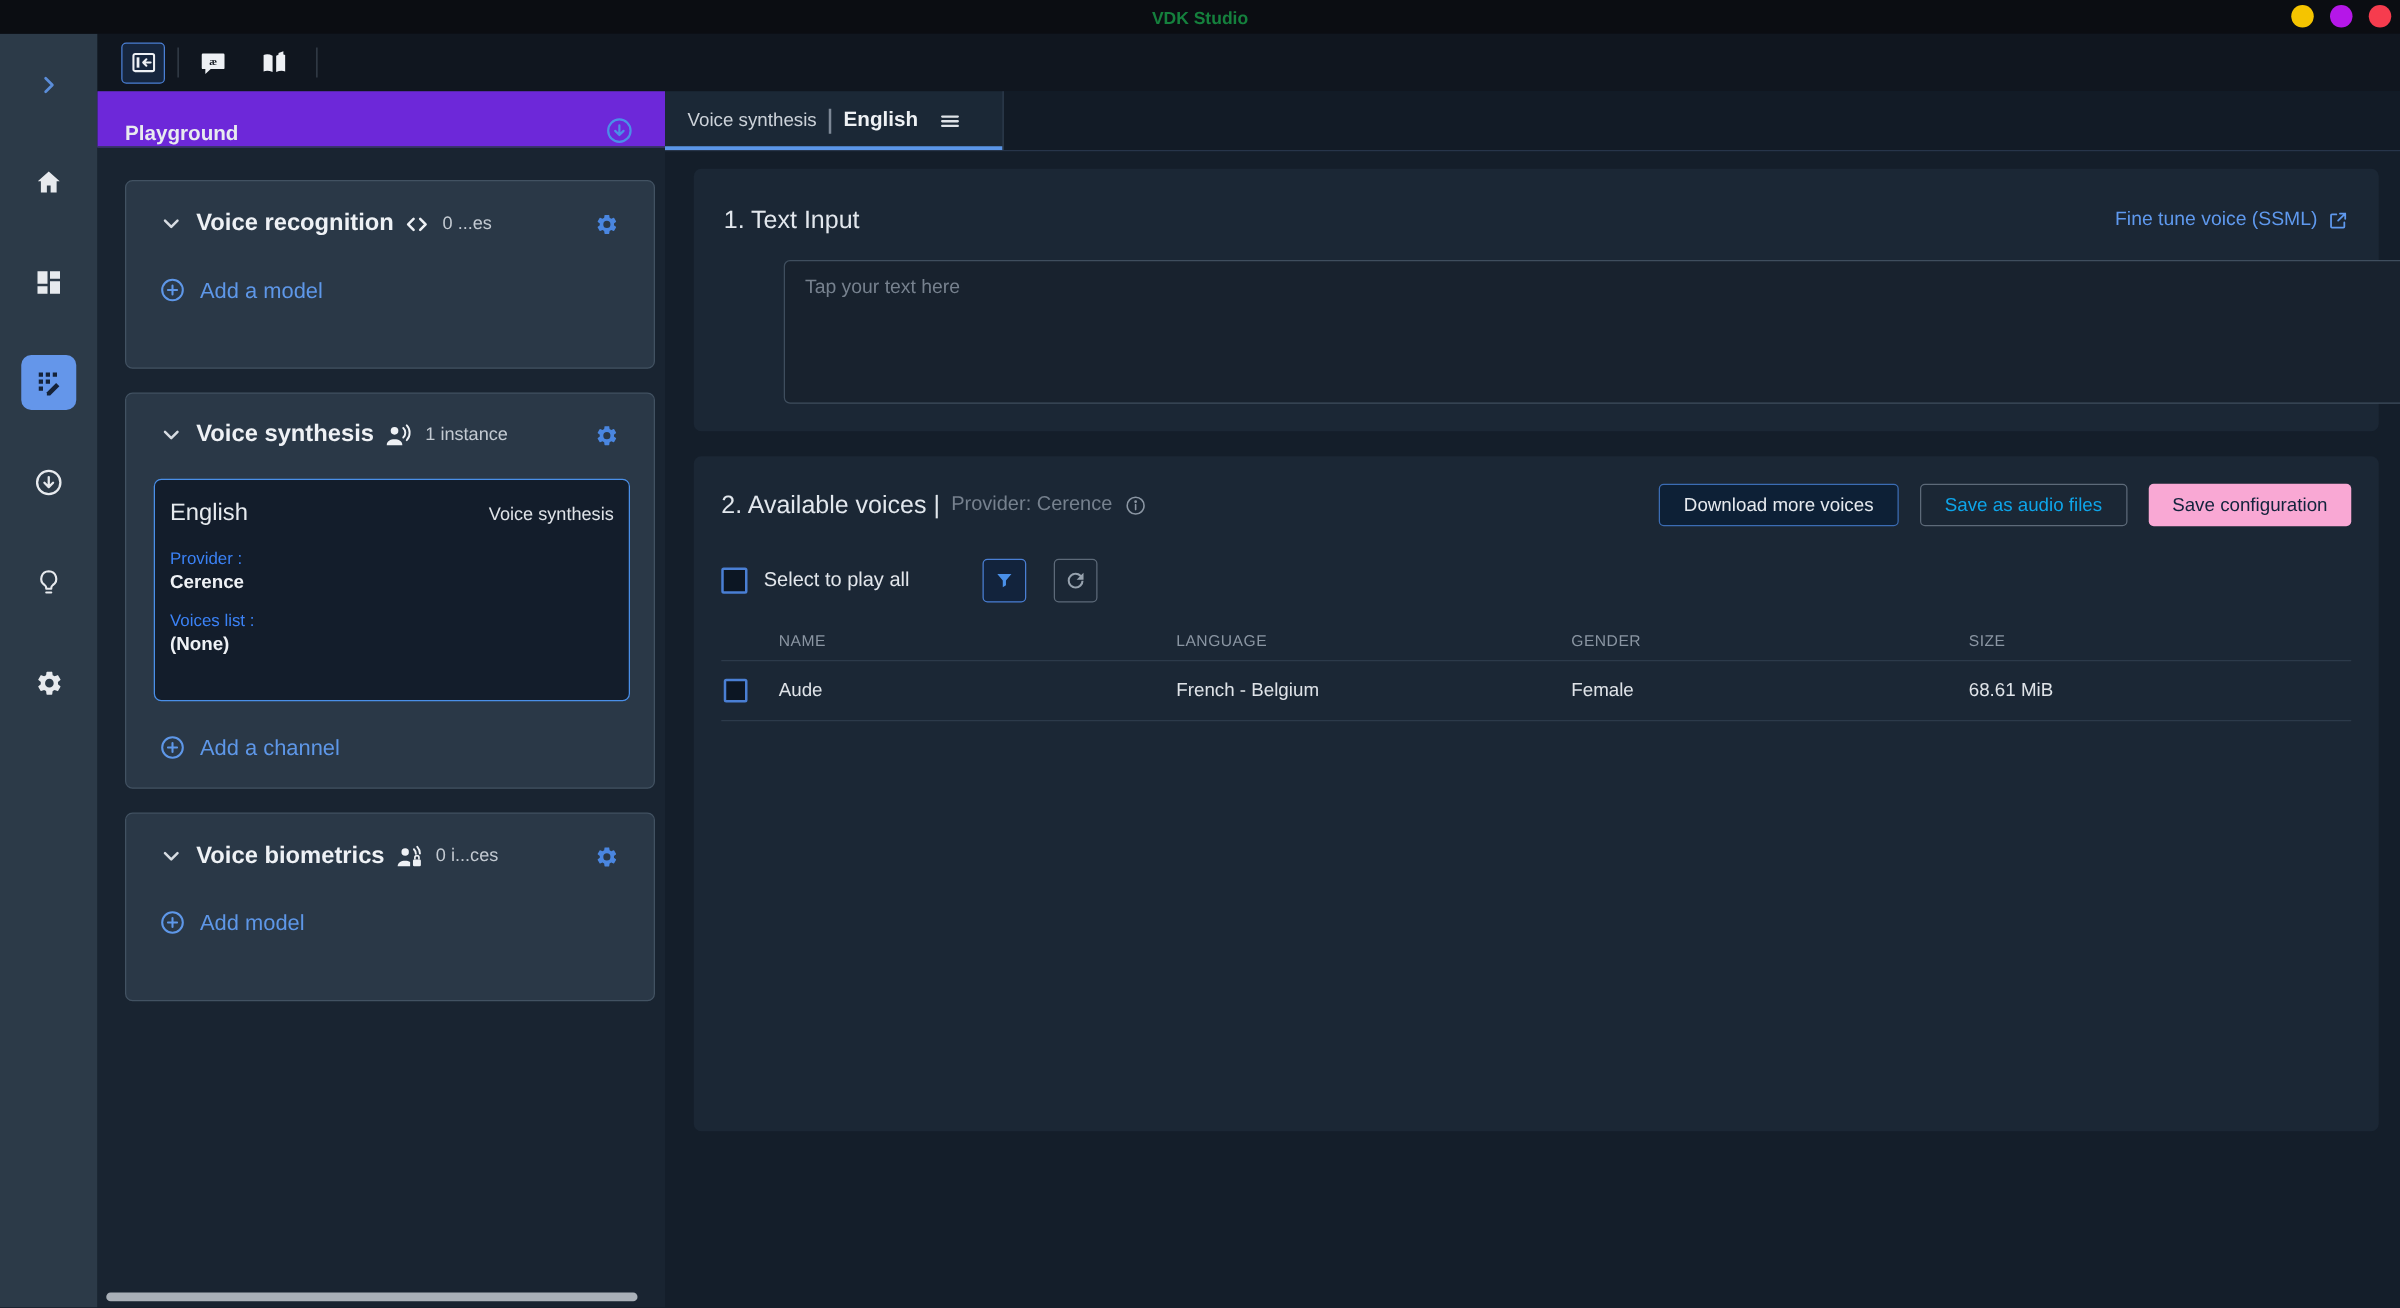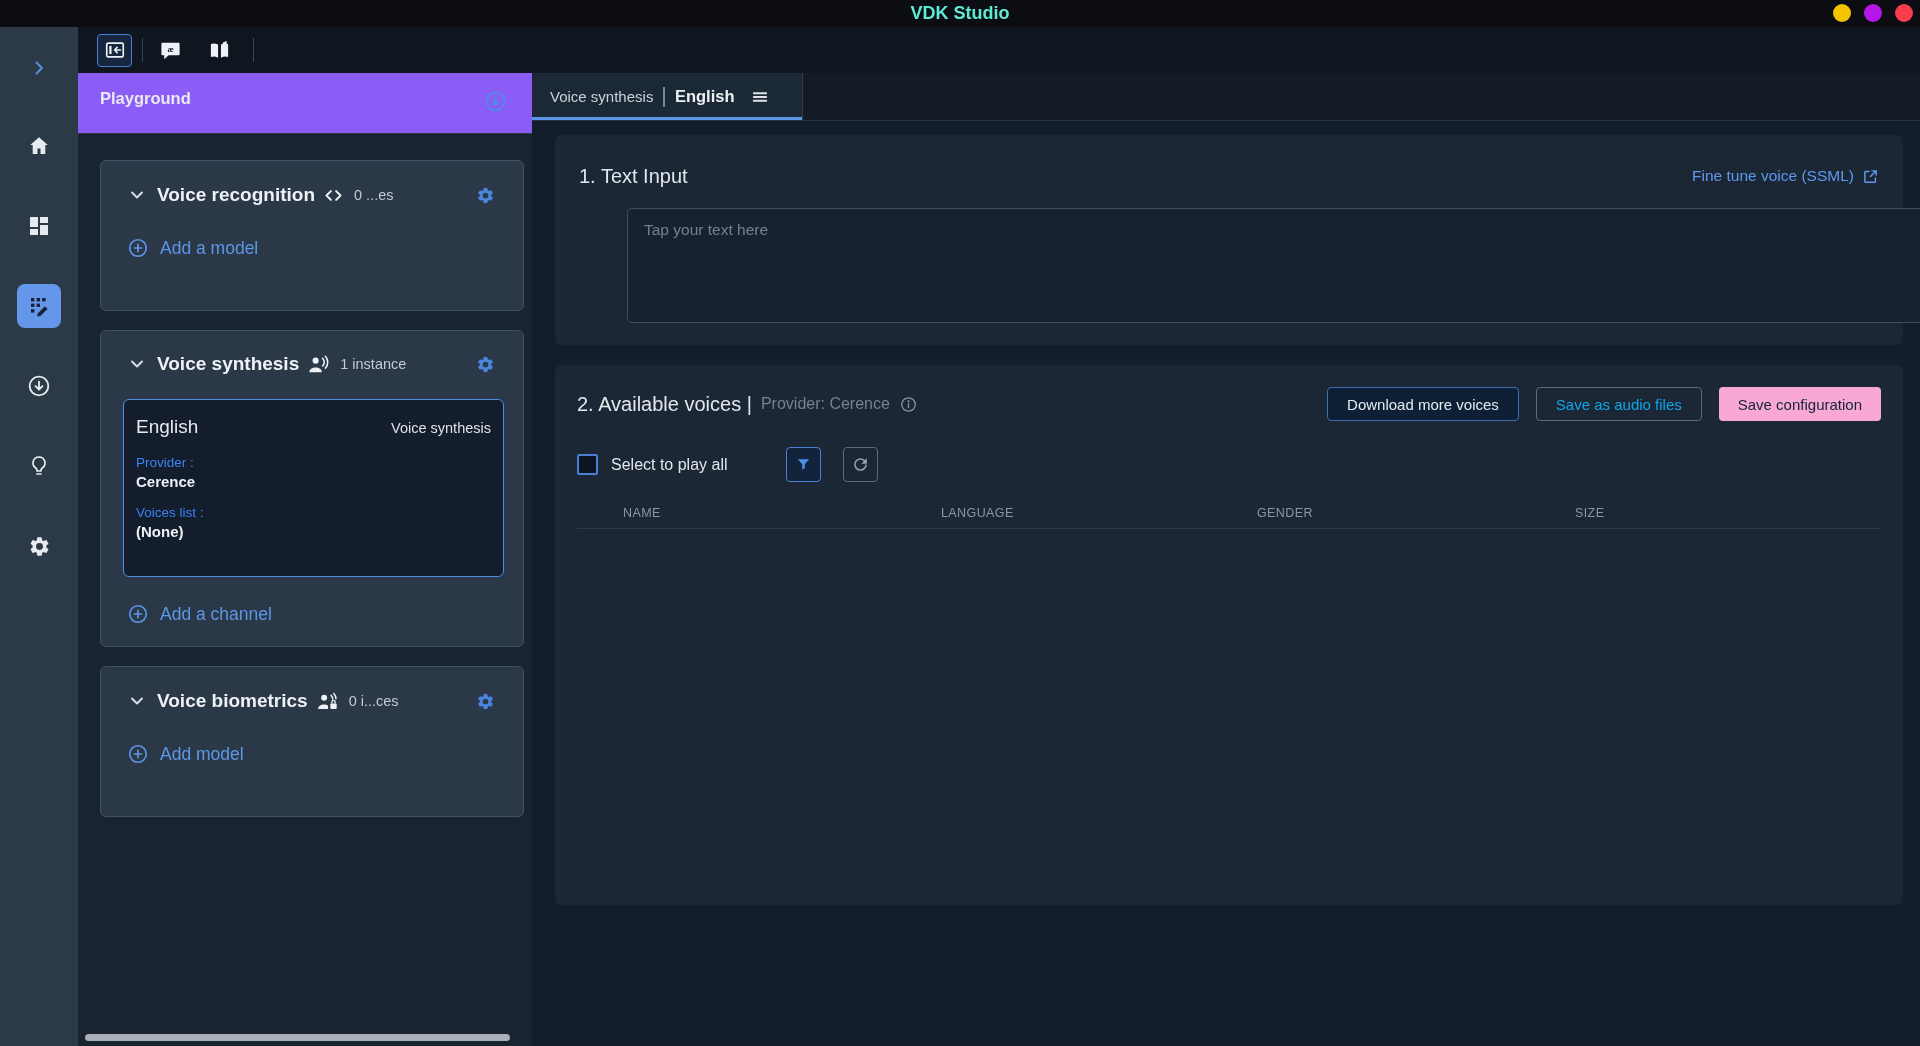--- a/index.html
+++ b/index.html
@@ -2,21 +2,21 @@
 <html><head>
 <meta charset="utf-8">
 <style>
   html,body{margin:0;padding:0;}
   body{width:1920px;height:1046px;overflow:hidden;background:#141e2a;
        font-family:"Liberation Sans",sans-serif;color:#dfe3e8;-webkit-font-smoothing:antialiased;}
   svg{display:block;}
 
   
   .titlebar{height:27px;background:#0b0d12;display:flex;align-items:center;justify-content:center;position:relative;}
-  .titlebar .title{font-size:18px;font-weight:bold;color:#5eead4;}
+  .titlebar .title{font-size:14px;font-weight:bold;color:#15803d;}
   .win-dots{position:absolute;right:7px;top:4px;display:flex;gap:13px;}
   .win-dot{width:18px;height:18px;border-radius:50%;}
 
   
   .app{display:flex;height:1019px;}
 
   
   .rail{width:78px;background:#2c3a48;display:flex;flex-direction:column;align-items:center;flex:none;}
   .rail-chevron{height:46px;margin-top:18px;display:flex;align-items:center;justify-content:center;cursor:pointer;}
   .rail-btn{width:44px;height:44px;border-radius:8px;display:flex;align-items:center;justify-content:center;cursor:pointer;}
@@ -29,21 +29,21 @@
   
   .toolbar{height:46px;background:#10161f;display:flex;align-items:center;padding-left:17px;flex:none;}
   .tb-btn{width:35px;height:33px;display:flex;align-items:center;justify-content:center;border-radius:4px;margin:0 2px;cursor:pointer;border:1px solid transparent;box-sizing:border-box;}
   .tb-btn.active{border-color:#4a7fd4;background:#16263e;}
   .tb-divider{width:1px;height:24px;background:#3a4450;margin:0 8px;}
 
   .content{flex:1;display:flex;min-height:0;}
 
   
   .playground{width:454px;flex:none;background:#192431;display:flex;flex-direction:column;position:relative;}
-  .pg-header{height:44px;background:#8b5cf6;border-bottom:1px solid #2b3949;display:flex;align-items:flex-start;padding:16px 24px 0 22px;flex:none;}
+  .pg-header{height:44px;background:#6d28d9;border-bottom:1px solid #2b3949;display:flex;align-items:flex-end;padding:0 24px 0 22px;flex:none;}
   .pg-title{font-size:16.5px;font-weight:bold;color:#e8ebef;flex:1;}
   .pg-body{flex:1;padding:26px 8px 0 22px;}
 
   .pg-card{background:#2a3847;border:1px solid #425262;border-radius:6px;margin-bottom:19px;box-sizing:border-box;}
   .pg-card.c1,.pg-card.c3{height:151px;}
   .pg-card.c2{height:317px;}
   .pg-card-header{height:68px;display:flex;align-items:center;padding:0 28px 0 26px;}
   .pg-card-title{font-size:19px;font-weight:bold;color:#eef1f5;margin:0 8px 0 10px;white-space:nowrap;}
   .pg-count{font-size:14.5px;color:#c3cad2;margin-left:10px;white-space:nowrap;}
   .pg-gear{margin-left:auto;cursor:pointer;}
@@ -358,20 +358,27 @@
               </span>
             </div>
 
             <div class="tgrid thead">
               <span></span>
               <span>NAME</span>
               <span>LANGUAGE</span>
               <span>GENDER</span>
               <span>SIZE</span>
             </div>
+            <div class="tgrid trow">
+              <span class="checkbox"></span>
+              <span>Aude</span>
+              <span>French - Belgium</span>
+              <span>Female</span>
+              <span>68.61 MiB</span>
+            </div>
           </div>
 
 
         </div>
       </div>
     </div>
   </div>
 </div>
 
 </body></html>

